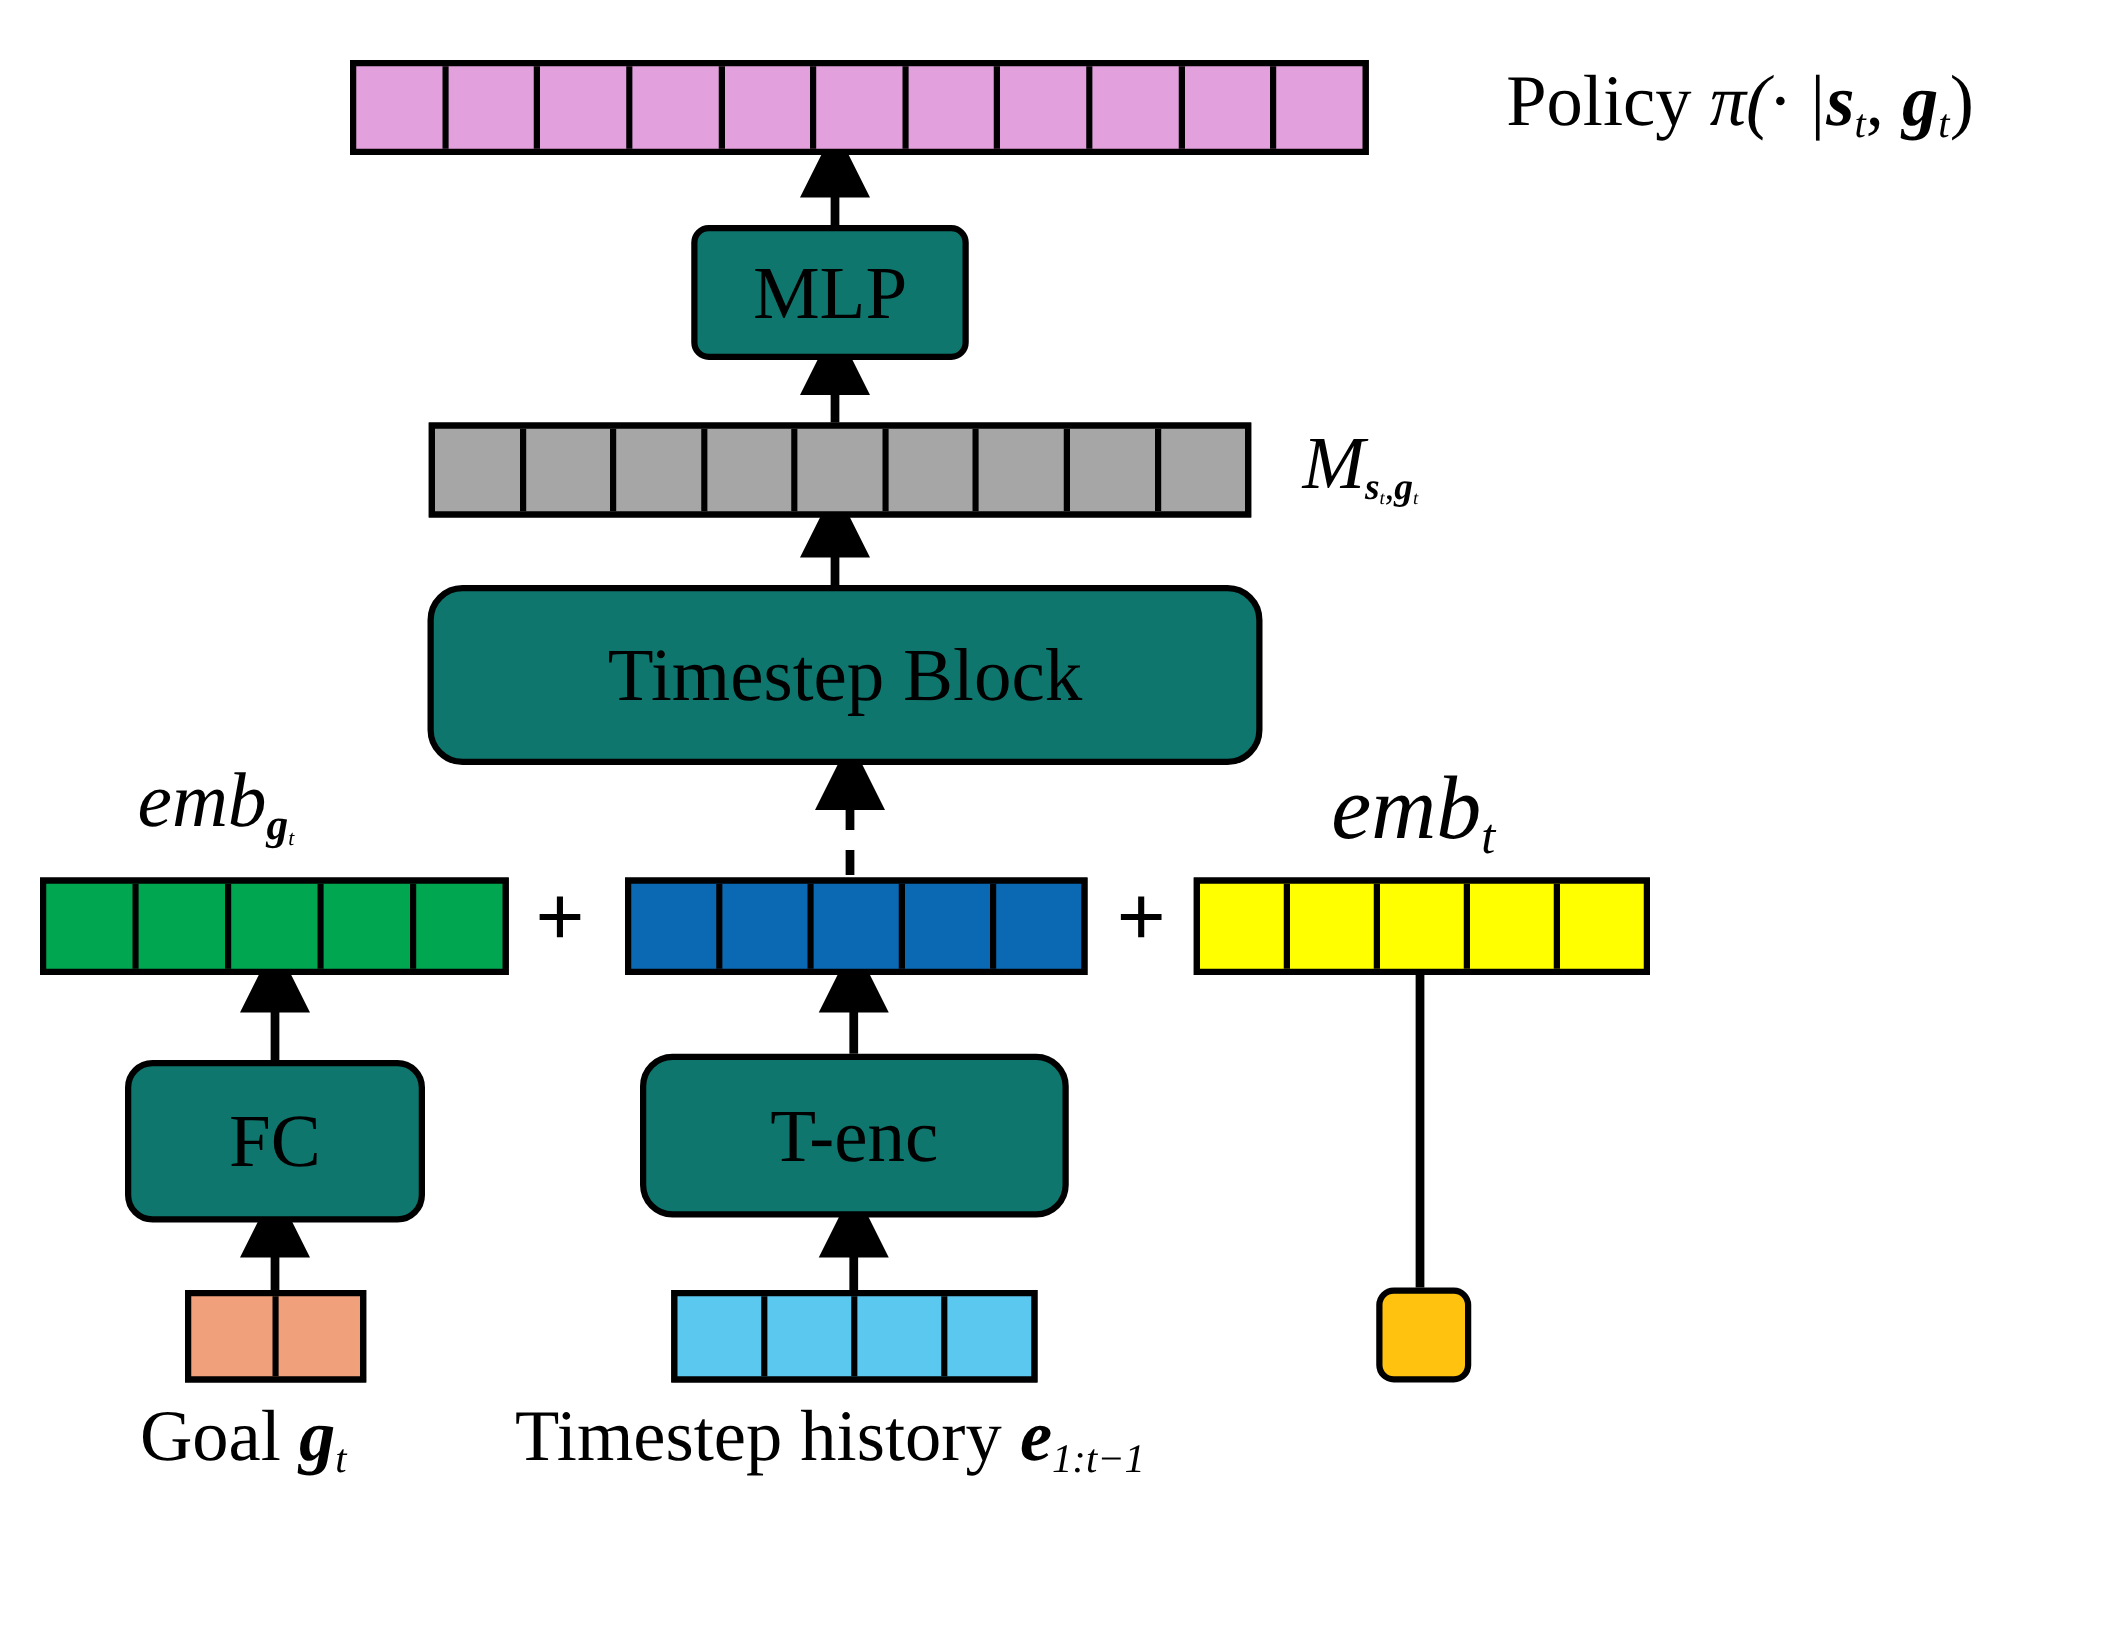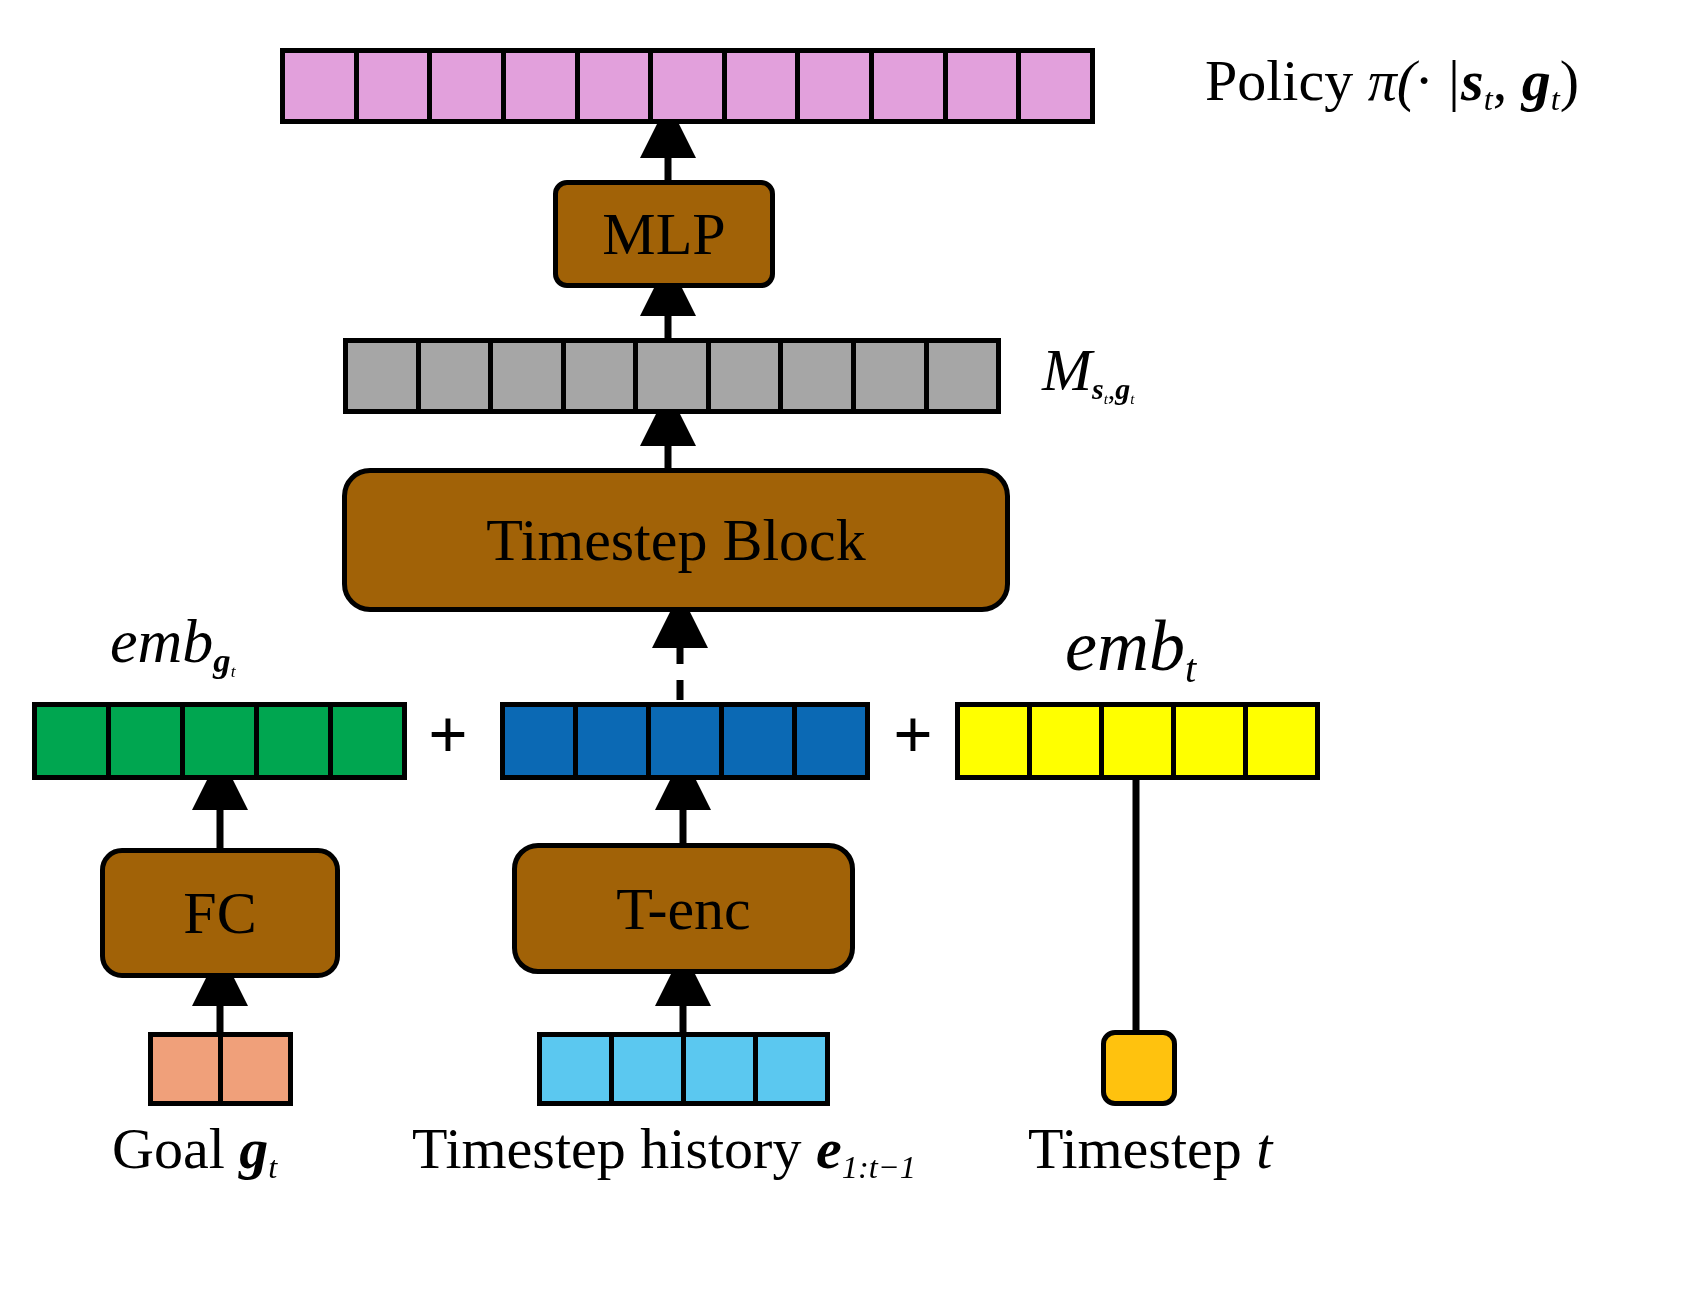--- a/index.html
+++ b/index.html
@@ -7,21 +7,21 @@
        font-family:"Liberation Serif","DejaVu Serif",serif;color:#000;}
   .stage{position:absolute;left:0;top:0;width:1690px;height:1312px;}
 
   
   .strip{position:absolute;display:flex;box-sizing:border-box;
          border:5px solid #000;background:#000;}
   .strip .cell{flex:1 1 auto;box-sizing:border-box;border-right:5px solid #000;}
   .strip .cell:last-child{border-right:none;}
 
   
-  .pbox{position:absolute;box-sizing:border-box;background:#a16207;
+  .pbox{position:absolute;box-sizing:border-box;background:#0f766e;
         border:5px solid #000;border-radius:22px;
         display:flex;align-items:center;justify-content:center;}
   .pbox .ptext{font-size:60px;line-height:1;white-space:nowrap;}
 
   
   .token{position:absolute;box-sizing:border-box;border:5px solid #000;border-radius:14px;}
 
   
   .lbl{position:absolute;white-space:nowrap;line-height:1;}
   .big{font-size:58px;}
@@ -166,17 +166,14 @@
   <div class="token" style="left:1101px;top:1030px;width:76px;height:76px;background:#ffc20e;"></div>
 
   <div class="lbl big" style="left:112px;top:1120px;">
     <span>Goal </span><span class="bi">g</span><sub class="s it">t</sub>
   </div>
 
   <div class="lbl big" style="left:412px;top:1120px;">
     <span>Timestep history </span><span class="bi">e</span><sub class="s it">1:t−1</sub>
   </div>
 
-  <div class="lbl big" style="left:1028px;top:1120px;">
-    <span>Timestep </span><span class="it">t</span>
-  </div>
 
 </div>
 
 </body></html>

